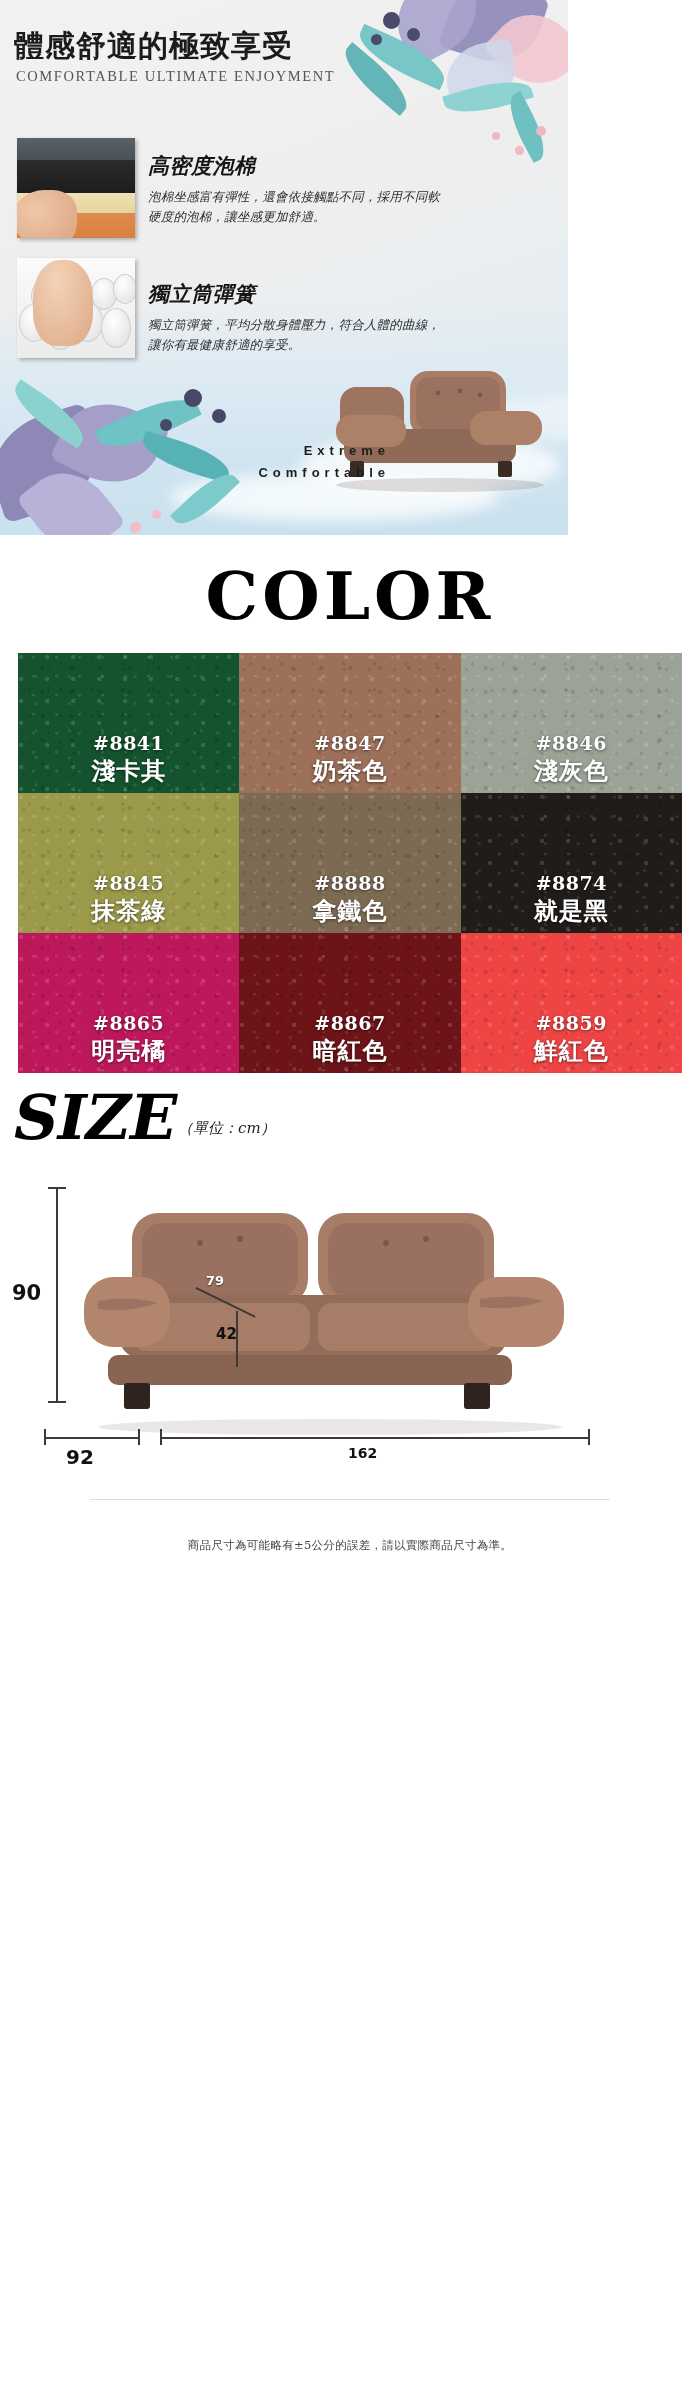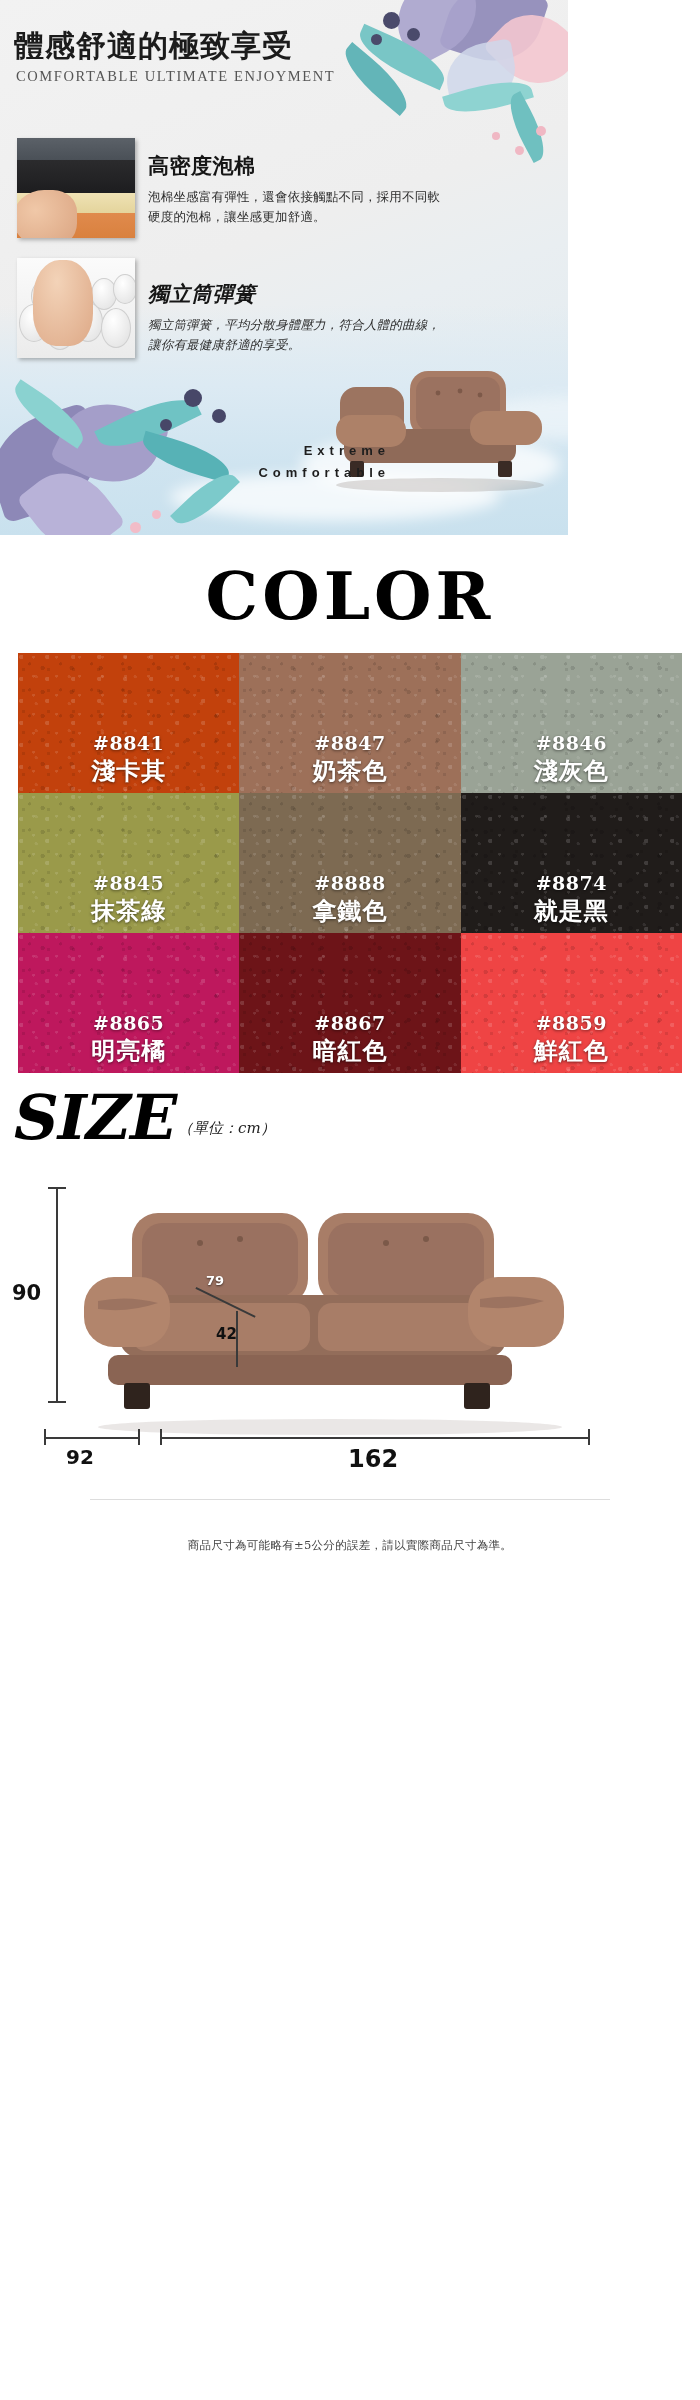--- a/index.html
+++ b/index.html
@@ -218,21 +218,21 @@
   </div>
 
   <div class="feature" style="top:138px;">
     <div class="feat-img" style="top:0;">
       <div class="foam-l1"></div>
         <div class="foam-l2"></div>
       <div class="foam-l3"></div>
         <div class="foam-l4"></div>
       <div class="hand1"></div>
     </div>
-    <div class="feat-text" style="top:14px;">
+    <div class="feat-text" style="top:14px;font-style:italic;">
       <div class="feat-h">高密度泡棉</div>
       <div class="feat-p">泡棉坐感富有彈性，還會依接觸點不同，採用不同軟硬度的泡棉，讓坐感更加舒適。</div>
     </div>
   </div>
 
   <div class="feature" style="top:258px;">
     <div class="feat-img" style="top:0;">
       <div class="spring-bg"></div>
       <div class="coil" style="left:2px;top:46px;width:30px;height:38px;"></div>
       <div class="coil" style="left:28px;top:52px;width:30px;height:40px;"></div>
@@ -270,21 +270,21 @@
   <div class="extreme">
     <div>Extreme</div>
     <div>Comfortable</div>
   </div>
 </div>
 
 <div class="color-sec">
   <div class="sec-title color-title">COLOR</div>
 
   <div class="swatch-grid">
-    <div class="swatch" style="background:#c2410c">
+    <div class="swatch" style="background:#14532d">
       <div class="swatch-tex"></div>
       <div class="swatch-code">#8841</div>
       <div class="swatch-name">淺卡其</div>
     </div>
     <div class="swatch" style="background:#9d7059">
       <div class="swatch-tex"></div>
       <div class="swatch-code">#8847</div>
       <div class="swatch-name">奶茶色</div>
     </div>
     <div class="swatch" style="background:#9aa396">
@@ -371,18 +371,18 @@
     <div class="dim-label" style="left:216px;top:156px;font-size:15px;">42</div>
 
     <div class="dim-line" style="left:44px;top:268px;width:96px;height:1.5px;"></div>
     <div class="dim-line" style="left:44px;top:260px;width:1.5px;height:16px;"></div>
     <div class="dim-line" style="left:138px;top:260px;width:1.5px;height:16px;"></div>
     <div class="dim-label" style="left:66px;top:276px;font-size:20px;">92</div>
 
     <div class="dim-line" style="left:160px;top:268px;width:430px;height:1.5px;"></div>
     <div class="dim-line" style="left:160px;top:260px;width:1.5px;height:16px;"></div>
     <div class="dim-line" style="left:588px;top:260px;width:1.5px;height:16px;"></div>
-    <div class="dim-label" style="left:348px;top:276px;font-size:24px;">162</div>
+    <div class="dim-label" style="left:348px;top:276px;font-size:14px;">162</div>
   </div>
 
   <div class="footer-rule"></div>
   <div class="footer-note">商品尺寸為可能略有±5公分的誤差，請以實際商品尺寸為準。</div>
 </div>
 
 </body></html>

